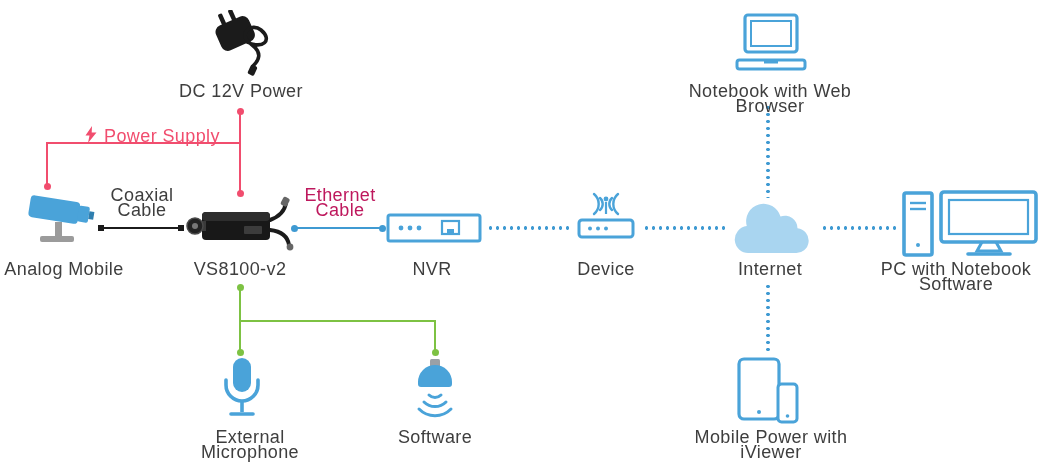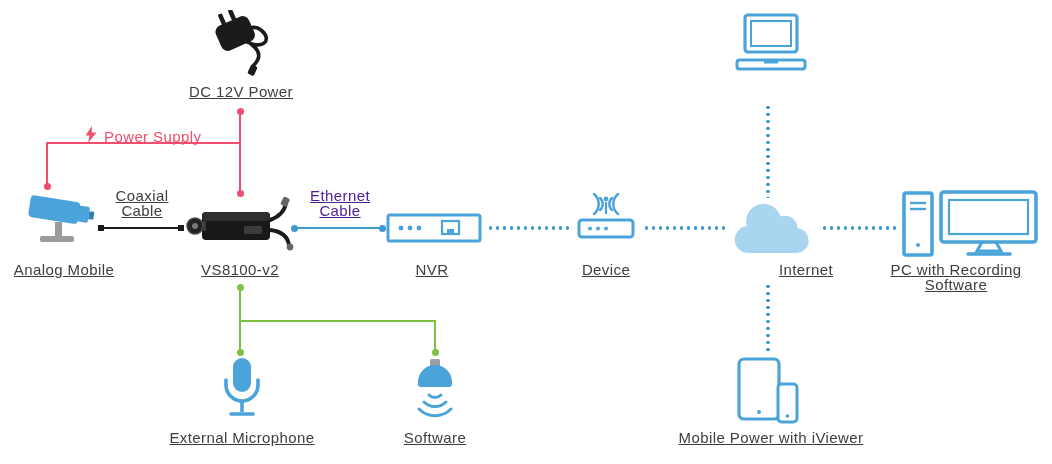--- a/index.html
+++ b/index.html
@@ -1,21 +1,21 @@
 <!DOCTYPE html>
 <html><head>
 <meta charset="utf-8">
 <style>
   * { margin:0; padding:0; box-sizing:border-box; }
   html,body { background:#ffffff; }
   body { font-family:"Liberation Sans", sans-serif; }
   .canvas { position:relative; width:1052px; height:464px; background:#ffffff; overflow:hidden; }
   .abs { position:absolute; }
-  .lbl { position:absolute; font-size:15px; color:#3e3e3e; text-align:center; letter-spacing:.4px; line-height:15px;text-decoration:underline; }
-  .lbl.blue { color:#4c1d95; }
+  .lbl { position:absolute; font-size:18px; color:#3e3e3e; text-align:center; letter-spacing:.4px; line-height:15px; }
+  .lbl.blue { color:#be185d; }
   .lbl.pink { color:#f14d6e; text-align:center; }
   .pre { white-space:pre-line; }
   .line { position:absolute; }
   .line.pink { background:#f14d6e; }
   .line.green { background:#7dc243; }
   .line.black { background:#1b1b1b; }
   .line.blue { background:#3f9ad2; }
   .dot { position:absolute; width:7px; height:7px; border-radius:50%; }
   .dot.pink { background:#f14d6e; }
   .dot.green { background:#7dc243; }
@@ -133,44 +133,45 @@
       <circle cx="32" cy="44.5" r="2" fill="#4aa3d9"></circle>
     </svg>
   </div>
   <div class="lbl" style="left:543px; top:262px; width:126px;">Device</div>
 
   <div class="abs" style="left:728px; top:203px;">
     <svg width="88" height="52" viewBox="0 0 88 52">
       <path d="M21 50 a13.5 13.5 0 0 1 -2.2 -26.9 A17.5 17.5 0 0 1 52.5 13.5 a12.5 12.5 0 0 1 17 11.8 A10.8 10.8 0 0 1 67 50 Z" fill="#a9d5f0"></path>
     </svg>
   </div>
-  <div class="lbl" style="left:707px; top:262px; width:126px;text-align:right;">Internet</div>
+  <div class="lbl" style="left:707px; top:262px; width:126px;">Internet</div>
 
   <div class="abs" style="left:732px; top:12px;">
     <svg width="78" height="64" viewBox="0 0 78 64">
       <rect x="13" y="3" width="52" height="37" rx="3" fill="#fff" stroke="#4aa3d9" stroke-width="3.2"></rect>
       <rect x="19" y="9" width="40" height="25" fill="none" stroke="#4aa3d9" stroke-width="2"></rect>
       <rect x="5" y="48" width="68" height="9" rx="2.5" fill="#fff" stroke="#4aa3d9" stroke-width="3"></rect>
       <rect x="32" y="48" width="14" height="3.5" fill="#4aa3d9"></rect>
     </svg>
   </div>
+  <div class="lbl" style="left:655px; top:84px; width:230px;">Notebook with Web Browser</div>
 
   <div class="abs" style="left:900px; top:190px;">
     <svg width="140" height="70" viewBox="0 0 140 70">
       <rect x="4" y="3" width="28" height="62" rx="2" fill="#fff" stroke="#4aa3d9" stroke-width="3.6"></rect>
       <line x1="10" y1="13" x2="26" y2="13" stroke="#4aa3d9" stroke-width="2.4"></line>
       <line x1="10" y1="19" x2="26" y2="19" stroke="#4aa3d9" stroke-width="2.4"></line>
       <circle cx="18" cy="55" r="2" fill="#4aa3d9"></circle>
       <rect x="41" y="2" width="95" height="50" rx="3" fill="#fff" stroke="#4aa3d9" stroke-width="3.6"></rect>
       <rect x="49" y="10" width="79" height="34" fill="none" stroke="#4aa3d9" stroke-width="2.2"></rect>
       <path d="M82 52 l-5 9 h24 l-5 -9" fill="none" stroke="#4aa3d9" stroke-width="3"></path>
       <line x1="68" y1="64" x2="110" y2="64" stroke="#4aa3d9" stroke-width="3.6" stroke-linecap="round"></line>
     </svg>
   </div>
-  <div class="lbl" style="left:860px; top:262px; width:192px;">PC with Recording Software</div>
+  <div class="lbl" style="left:860px; top:262px; width:192px;">PC with Notebook Software</div>
 
   <div class="abs" style="left:736px; top:356px;">
     <svg width="64" height="70" viewBox="0 0 64 70">
       <rect x="3" y="3" width="40" height="60" rx="5" fill="#fff" stroke="#4aa3d9" stroke-width="3.2"></rect>
       <circle cx="23" cy="56" r="2" fill="#4aa3d9"></circle>
       <rect x="42" y="28" width="19" height="38" rx="3.5" fill="#fff" stroke="#4aa3d9" stroke-width="3"></rect>
       <circle cx="51.5" cy="60" r="1.8" fill="#4aa3d9"></circle>
     </svg>
   </div>
   <div class="lbl" style="left:676px; top:430px; width:190px;">Mobile Power with iViewer</div>
@@ -183,21 +184,21 @@
   <div class="dot green" style="left:431.5px; top:348.5px;"></div>
 
   <div class="abs" style="left:220px; top:356px;">
     <svg width="44" height="66" viewBox="0 0 44 66">
       <rect x="13" y="2" width="18" height="34" rx="9" fill="#4aa3d9"></rect>
       <path d="M6 24 v5 a16 16 0 0 0 32 0 v-5" stroke="#4aa3d9" stroke-width="3.6" fill="none" stroke-linecap="round"></path>
       <line x1="22" y1="45" x2="22" y2="56" stroke="#4aa3d9" stroke-width="3.6"></line>
       <line x1="11" y1="58" x2="33" y2="58" stroke="#4aa3d9" stroke-width="3.6" stroke-linecap="round"></line>
     </svg>
   </div>
-  <div class="lbl" style="left:169px; top:430px; width:146px;">External Microphone</div>
+  <div class="lbl" style="left:177px; top:430px; width:146px;">External Microphone</div>
 
   <div class="abs" style="left:411px; top:358px;">
     <svg width="48" height="64" viewBox="0 0 48 64">
       <rect x="19" y="1" width="10" height="8" rx="1.5" fill="#9aa0a6"></rect>
       <path d="M7 26 v-2 a17 17 0 0 1 34 0 v2 a3 3 0 0 1 -3 3 h-28 a3 3 0 0 1 -3 -3 z" fill="#4aa3d9"></path>
       <path d="M18 37 a8.5 8.5 0 0 0 12 0" stroke="#4aa3d9" stroke-width="3" fill="none" stroke-linecap="round"></path>
       <path d="M13 44 a15.5 15.5 0 0 0 22 0" stroke="#4aa3d9" stroke-width="3" fill="none" stroke-linecap="round"></path>
       <path d="M8 51 a22.5 22.5 0 0 0 32 0" stroke="#4aa3d9" stroke-width="3" fill="none" stroke-linecap="round"></path>
     </svg>
   </div>

